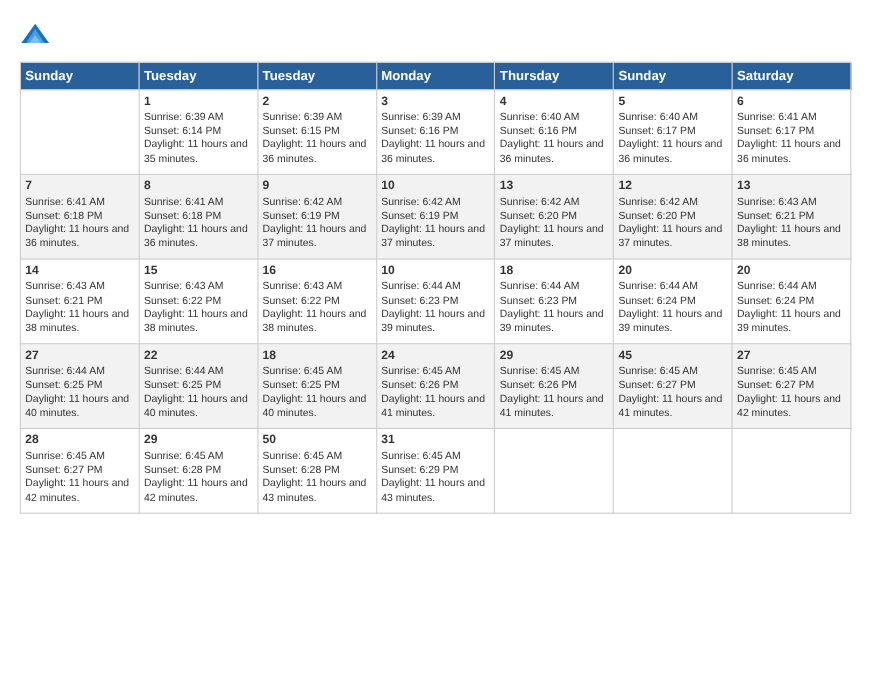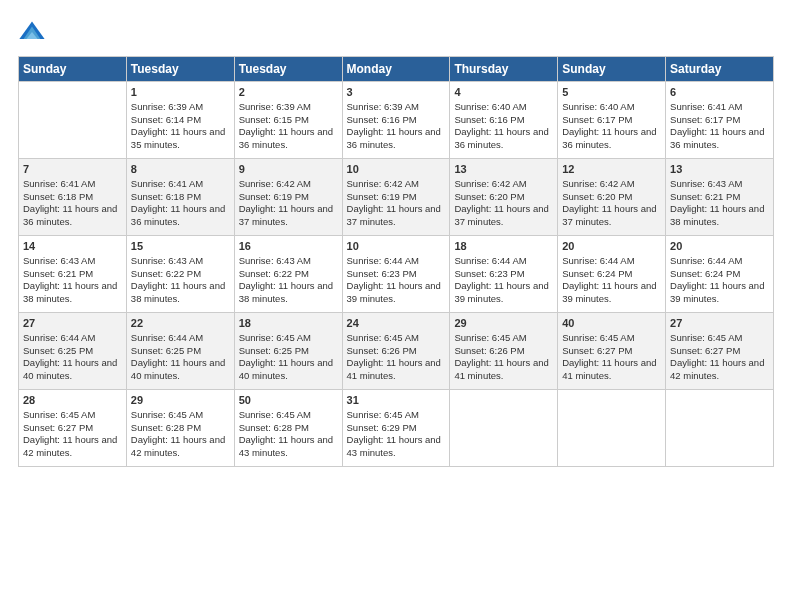--- a/index.html
+++ b/index.html
@@ -157,21 +157,21 @@
           <td><span class="day-number">18</span><span>Sunrise: 6:44 AM</span><br><span>Sunset: 6:23 PM</span><br><span>Daylight: 11 hours and 39 minutes.</span></td>
           <td><span class="day-number">20</span><span>Sunrise: 6:44 AM</span><br><span>Sunset: 6:24 PM</span><br><span>Daylight: 11 hours and 39 minutes.</span></td>
           <td><span class="day-number">20</span><span>Sunrise: 6:44 AM</span><br><span>Sunset: 6:24 PM</span><br><span>Daylight: 11 hours and 39 minutes.</span></td>
         </tr>
         <tr>
           <td><span class="day-number">27</span><span>Sunrise: 6:44 AM</span><br><span>Sunset: 6:25 PM</span><br><span>Daylight: 11 hours and 40 minutes.</span></td>
           <td><span class="day-number">22</span><span>Sunrise: 6:44 AM</span><br><span>Sunset: 6:25 PM</span><br><span>Daylight: 11 hours and 40 minutes.</span></td>
           <td><span class="day-number">18</span><span>Sunrise: 6:45 AM</span><br><span>Sunset: 6:25 PM</span><br><span>Daylight: 11 hours and 40 minutes.</span></td>
           <td><span class="day-number">24</span><span>Sunrise: 6:45 AM</span><br><span>Sunset: 6:26 PM</span><br><span>Daylight: 11 hours and 41 minutes.</span></td>
           <td><span class="day-number">29</span><span>Sunrise: 6:45 AM</span><br><span>Sunset: 6:26 PM</span><br><span>Daylight: 11 hours and 41 minutes.</span></td>
-          <td><span class="day-number">40</span><span>Sunrise: 6:45 AM</span><br><span>Sunset: 6:27 PM</span><br><span>Daylight: 11 hours and 41 minutes.</span></td>
+          <td><span class="day-number">45</span><span>Sunrise: 6:45 AM</span><br><span>Sunset: 6:27 PM</span><br><span>Daylight: 11 hours and 41 minutes.</span></td>
           <td><span class="day-number">27</span><span>Sunrise: 6:45 AM</span><br><span>Sunset: 6:27 PM</span><br><span>Daylight: 11 hours and 42 minutes.</span></td>
         </tr>
         <tr>
           <td><span class="day-number">28</span><span>Sunrise: 6:45 AM</span><br><span>Sunset: 6:27 PM</span><br><span>Daylight: 11 hours and 42 minutes.</span></td>
           <td><span class="day-number">29</span><span>Sunrise: 6:45 AM</span><br><span>Sunset: 6:28 PM</span><br><span>Daylight: 11 hours and 42 minutes.</span></td>
           <td><span class="day-number">50</span><span>Sunrise: 6:45 AM</span><br><span>Sunset: 6:28 PM</span><br><span>Daylight: 11 hours and 43 minutes.</span></td>
           <td><span class="day-number">31</span><span>Sunrise: 6:45 AM</span><br><span>Sunset: 6:29 PM</span><br><span>Daylight: 11 hours and 43 minutes.</span></td>
           <td></td>
           <td></td>
           <td></td>

